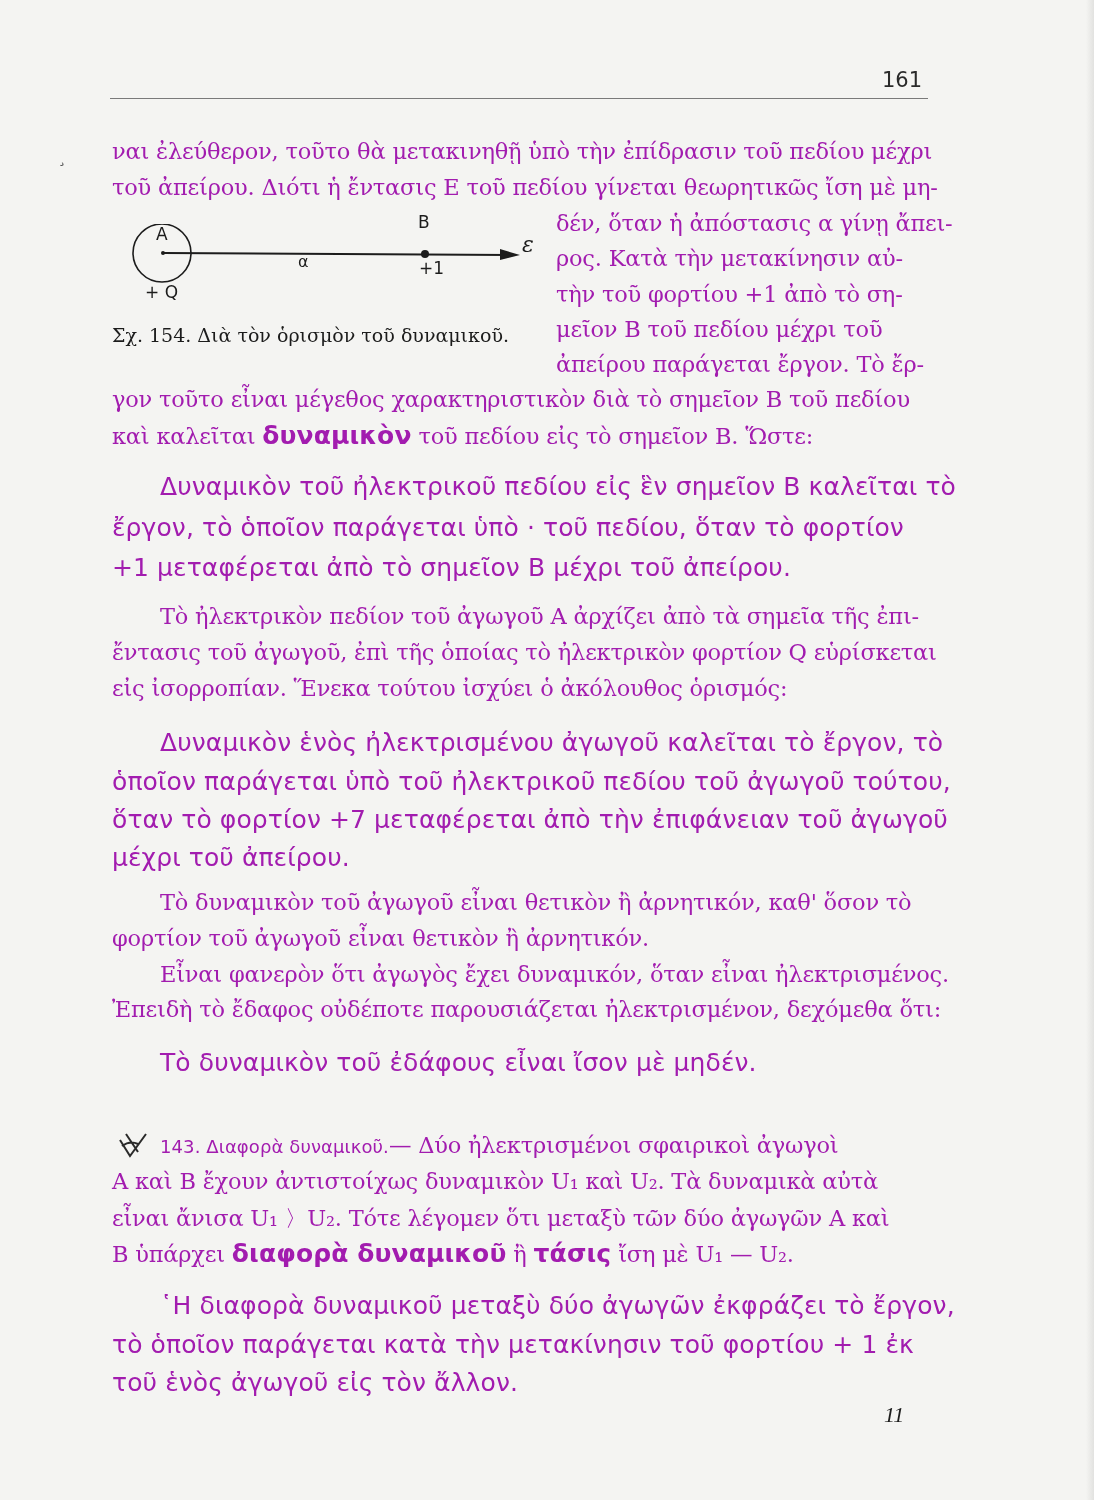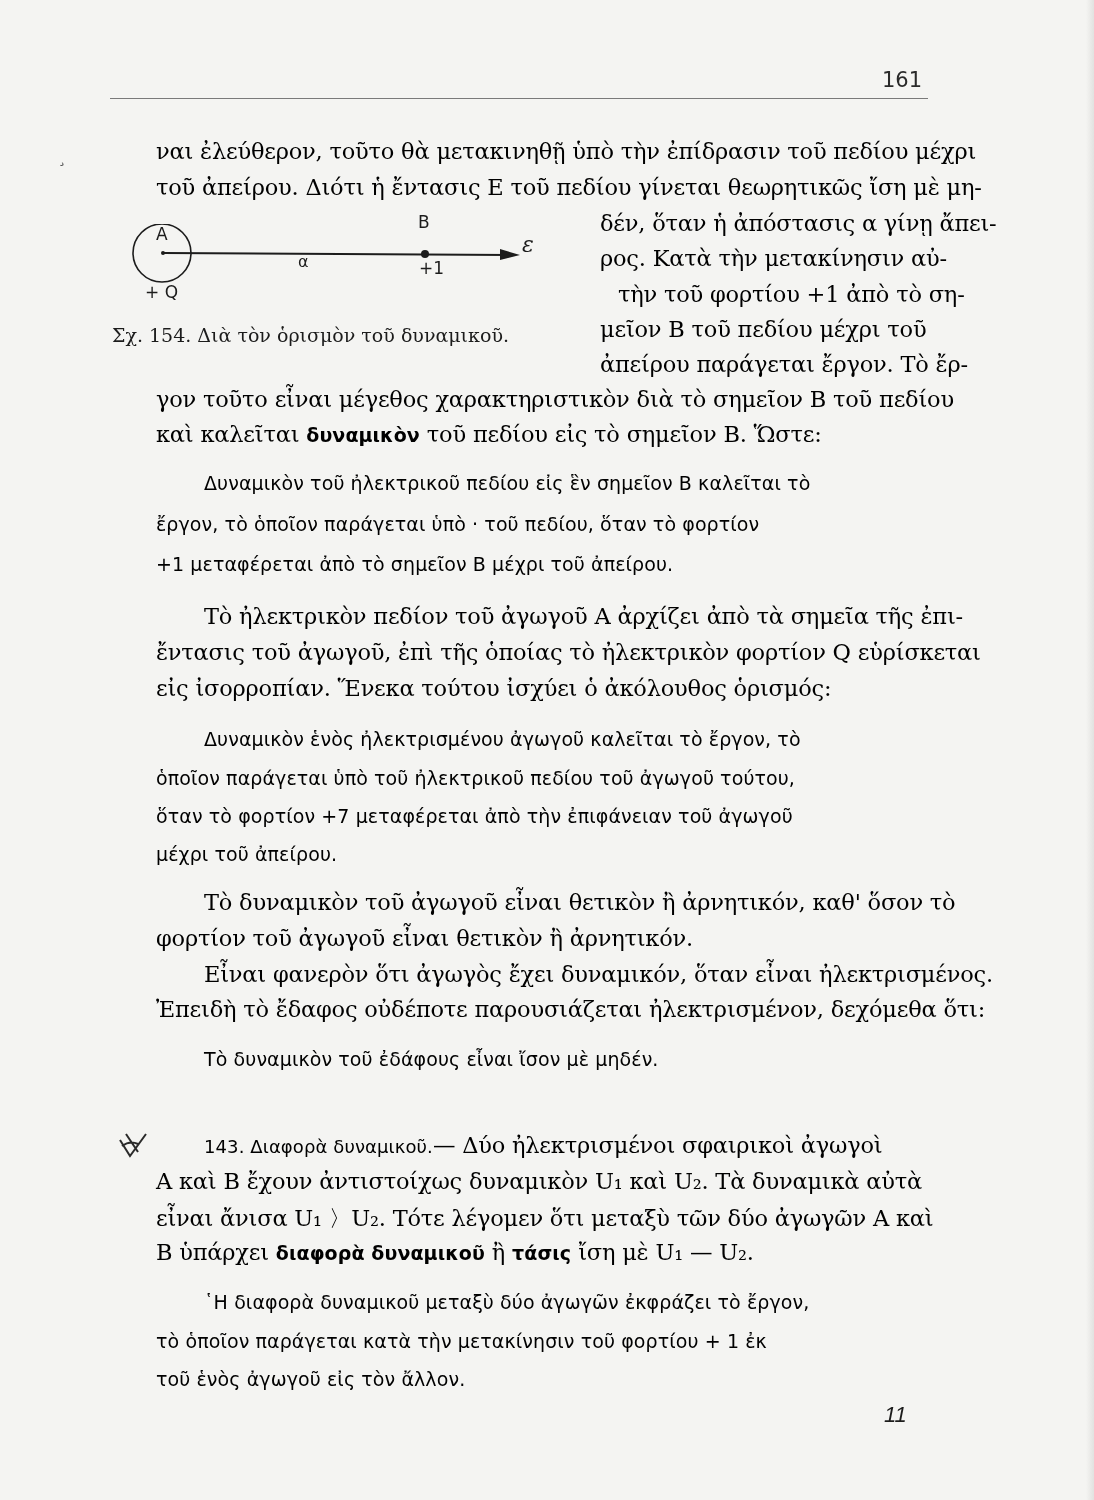--- a/index.html
+++ b/index.html
@@ -25,57 +25,57 @@
     .header-rule {
       position: absolute; left: 110px; top: 98px; width: 818px; height: 1px;
       background: #7a7a7a;
     }
     .margin-tick {
       position: absolute; left: 58px; top: 148px; font-size: 16px; color: #555;
     }
     .line {
       position: absolute; left: 112px; white-space: nowrap;
       font-family: "DejaVu Serif", serif; font-size: 22.5px;
-      letter-spacing: -0.2px; color: #000000; margin-left: 44px;
+      letter-spacing: -0.2px; color: #a21caf;
     }
     .sans {
-      font-family: "DejaVu Sans", sans-serif; font-size: 19px; letter-spacing: 0.1px;
+      font-family: "DejaVu Sans", sans-serif; font-size: 25px; letter-spacing: 0.1px;
     }
     .b { font-weight: bold; }
     .figure {
       position: absolute; left: 120px; top: 224px; width: 430px; height: 90px;
     }
     .caption {
       position: absolute; left: 112px; top: 324px; font-size: 19px; white-space: nowrap;
     }
     .margin-mark {
       position: absolute; left: 116px; top: 1130px; width: 34px; height: 30px;
     }
     .footer-no {
       position: absolute; left: 884px; top: 1402px; font-style: italic;
-      font-family: Liberation Sans, sans-serif; font-size: 22px;
+      font-family: Liberation Serif, serif; font-size: 22px;
     }
   </style>
 </head>
 <body>
 
 <div class="page-edge-right"></div>
 
 <div class="header">
   <span class="pageno">161</span>
 </div>
 <div class="header-rule"></div>
 
 <div class="margin-tick">¸</div>
 
 <div class="line" style="top:138px">ναι ἐλεύθερον, τοῦτο θὰ μετακινηθῇ ὑπὸ τὴν ἐπίδρασιν τοῦ πεδίου μέχρι</div>
 <div class="line" style="top:174px">τοῦ ἀπείρου. Διότι ἡ ἔντασις Ε τοῦ πεδίου γίνεται θεωρητικῶς ἴση μὲ μη-</div>
 <div class="line" style="top:210px; left:556px">δέν, ὅταν ἡ ἀπόστασις α γίνῃ ἄπει-</div>
 <div class="line" style="top:245px; left:556px">ρος. Κατὰ τὴν μετακίνησιν αὐ-</div>
-<div class="line" style="top:281px; left:574px">τὴν τοῦ φορτίου +1 ἀπὸ τὸ ση-</div>
+<div class="line" style="top:281px; left:556px">τὴν τοῦ φορτίου +1 ἀπὸ τὸ ση-</div>
 <div class="line" style="top:316px; left:556px">μεῖον Β τοῦ πεδίου μέχρι τοῦ</div>
 <div class="line" style="top:351px; left:556px">ἀπείρου παράγεται ἔργον. Τὸ ἔρ-</div>
 <div class="line" style="top:386px">γον τοῦτο εἶναι μέγεθος χαρακτηριστικὸν διὰ τὸ σημεῖον Β τοῦ πεδίου</div>
 <div class="line" style="top:421px">
   <span>καὶ καλεῖται </span><span class="b sans">δυναμικὸν</span><span> τοῦ πεδίου εἰς τὸ σημεῖον Β. Ὥστε:</span>
 </div>
 
 <div class="figure">
   <svg width="430" height="90" viewBox="0 0 430 90">
     <circle cx="42" cy="29" r="29" fill="none" stroke="#1c1c1c" stroke-width="1.6"></circle>

